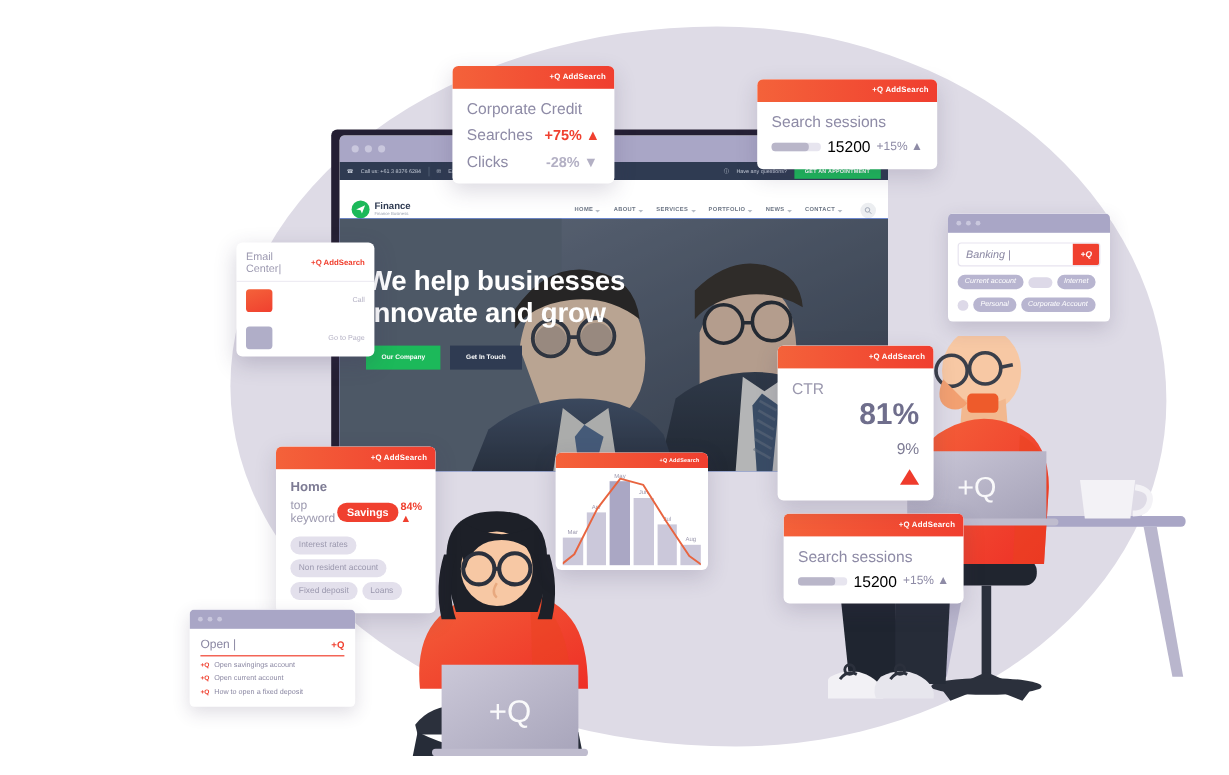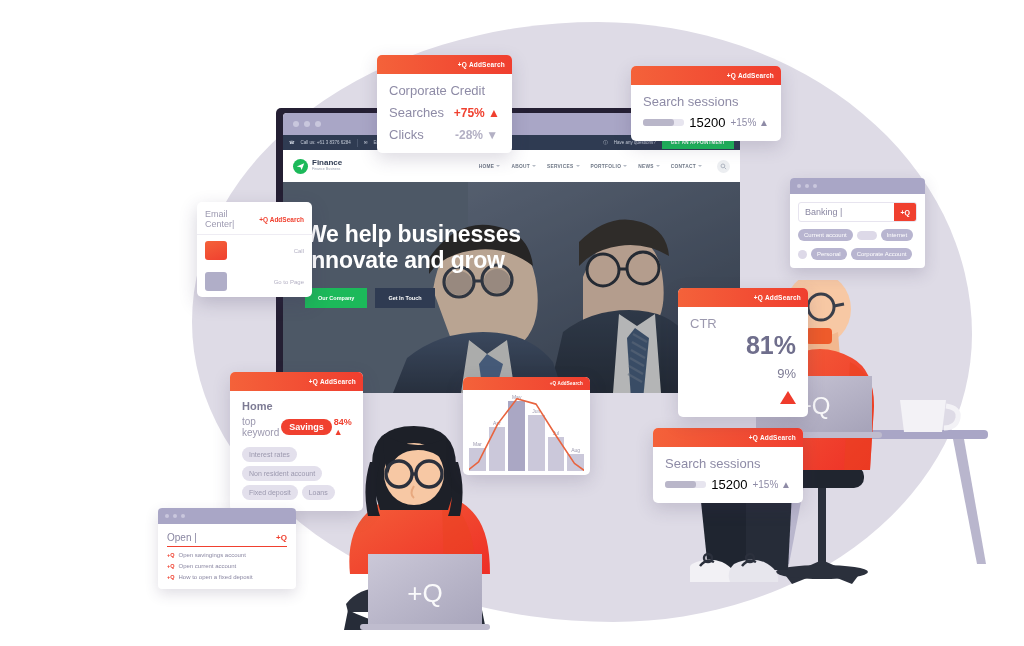--- a/index.html
+++ b/index.html
@@ -45,21 +45,21 @@
   #cardcenter .item{display:flex;align-items:center;gap:6px;padding:6px 8px;}
   #cardcenter .sw{width:22px;height:19px;border-radius:3px;flex:0 0 auto;}
   #cardcenter .sw.o{background:linear-gradient(160deg,#f4623a,#f0402f);}
   #cardcenter .sw.p{background:#b0aec8;}
   #cardcenter .lines{flex:1 1 auto;}
   #cardcenter .ln{height:3px;background:#ddd9e8;border-radius:2px;margin:3px 0;}
   #cardcenter .ln.s{width:55%;}
   #cardcenter .act{font-size:6px;color:#b4b1c4;white-space:nowrap;}
 
   
-  #ctr{left:678px;top:288px;width:130px;}
+  #ctr{left:648px;top:288px;width:130px;}
   #ctr .k{font-size:13px;color:#9b98ae;}
   #ctr .v{display:flex;align-items:flex-end;gap:8px;margin-top:2px;flex-direction:column;}
   #ctr .pct{font-size:25px;font-weight:bold;color:#6f6e8c;line-height:1;}
   #ctr .d{font-size:13px;color:#7d7b94;padding-bottom:2px;}
   .tri-up{width:0;height:0;border-left:8px solid transparent;border-right:8px solid transparent;
           border-bottom:13px solid #ef3b2c;margin-bottom:2px;}
 
   
   #homecard{left:230px;top:372px;width:133px;}
   #homecard .h{font-size:11px;color:#7d7b94;font-weight:bold;}
@@ -81,21 +81,21 @@
   .bar.hi{background:#aaa7c4;}
   .bar .bl{position:absolute;left:50%;transform:translateX(-50%);bottom:100%;
            font-size:5px;color:#9b98ae;margin-bottom:1px;white-space:nowrap;}
   .curve{position:absolute;left:0;top:0;width:100%;height:100%;}
 
   
   #banking{position:absolute;left:790px;top:178px;width:135px;
            background:#fff;border-radius:4px;box-shadow:0 6px 16px rgba(60,50,90,.18);overflow:hidden;}
   .win-bar{height:16px;background:#a9a6c6;display:flex;align-items:center;gap:4px;padding-left:7px;}
   .win-bar i{width:4px;height:4px;border-radius:50%;background:#c9c7dd;display:block;}
-  #banking .bd{padding:8px;}
+  #banking .bd{padding:8px;font-style:italic;}
   .srch{display:flex;border:1px solid #e7e4ef;border-radius:3px;overflow:hidden;}
   .srch .inp{flex:1 1 auto;padding:4px 6px;font-size:9px;color:#8a87a2;}
   .srch .btn{background:#f0402f;color:#fff;font-size:7px;font-weight:bold;
              display:flex;align-items:center;justify-content:center;padding:0 6px;}
   #banking .tr{display:flex;align-items:center;gap:4px;margin-top:7px;}
   .tagv{background:#b8b5d0;color:#fff;font-size:6px;border-radius:8px;padding:3px 6px;white-space:nowrap;}
   .tagv.blank{width:20px;height:9px;padding:0;background:#ddd9e8;}
   .dotv{width:9px;height:9px;border-radius:50%;background:#ddd9e8;flex:0 0 auto;}
 
   
@@ -117,21 +117,21 @@
   #site .frame{position:absolute;left:0;top:0;width:457px;height:280px;
                background:#fff;border-radius:4px;overflow:hidden;}
   #site .tb{height:22px;background:#a9a6c6;display:flex;align-items:center;gap:5px;padding-left:10px;}
   #site .tb i{width:6px;height:6px;border-radius:50%;background:#c9c7dd;display:block;}
   #site .topbar{height:15px;background:#2f3b52;display:flex;align-items:center;
                 padding:0 6px;gap:6px;font-size:4.5px;color:#c3cad6;}
   #site .topbar .sep{width:1px;height:8px;background:#4a566d;}
   #site .topbar .spacer{flex:1 1 auto;}
   #site .appt{background:#1cb95a;color:#fff;font-size:4.5px;font-weight:bold;
               padding:4px 9px;letter-spacing:.2px;}
-  #site .nav{height:32px;background:#fff;display:flex;align-items:center;padding:0 10px;}
+  #site .nav{height:32px;background:#fff;display:flex;align-items:flex-end;padding:0 10px;}
   #site .logo{display:flex;align-items:center;gap:4px;}
   #site .logo .circ{width:15px;height:15px;border-radius:50%;background:#1cb95a;
                     display:flex;align-items:center;justify-content:center;}
   #site .logo .nm{font-size:8px;font-weight:bold;color:#2f3b52;line-height:1;}
   #site .logo .sb{font-size:3.6px;color:#9aa2b1;line-height:1.4;}
   #site .menu{margin-left:auto;display:flex;align-items:center;gap:11px;}
   #site .mi{font-size:4.8px;color:#6d7685;font-weight:bold;letter-spacing:.3px;
             display:flex;align-items:center;gap:2px;white-space:nowrap;}
   #site .chev{width:0;height:0;border-left:2px solid transparent;border-right:2px solid transparent;
               border-top:2.5px solid #b6bcc6;}

